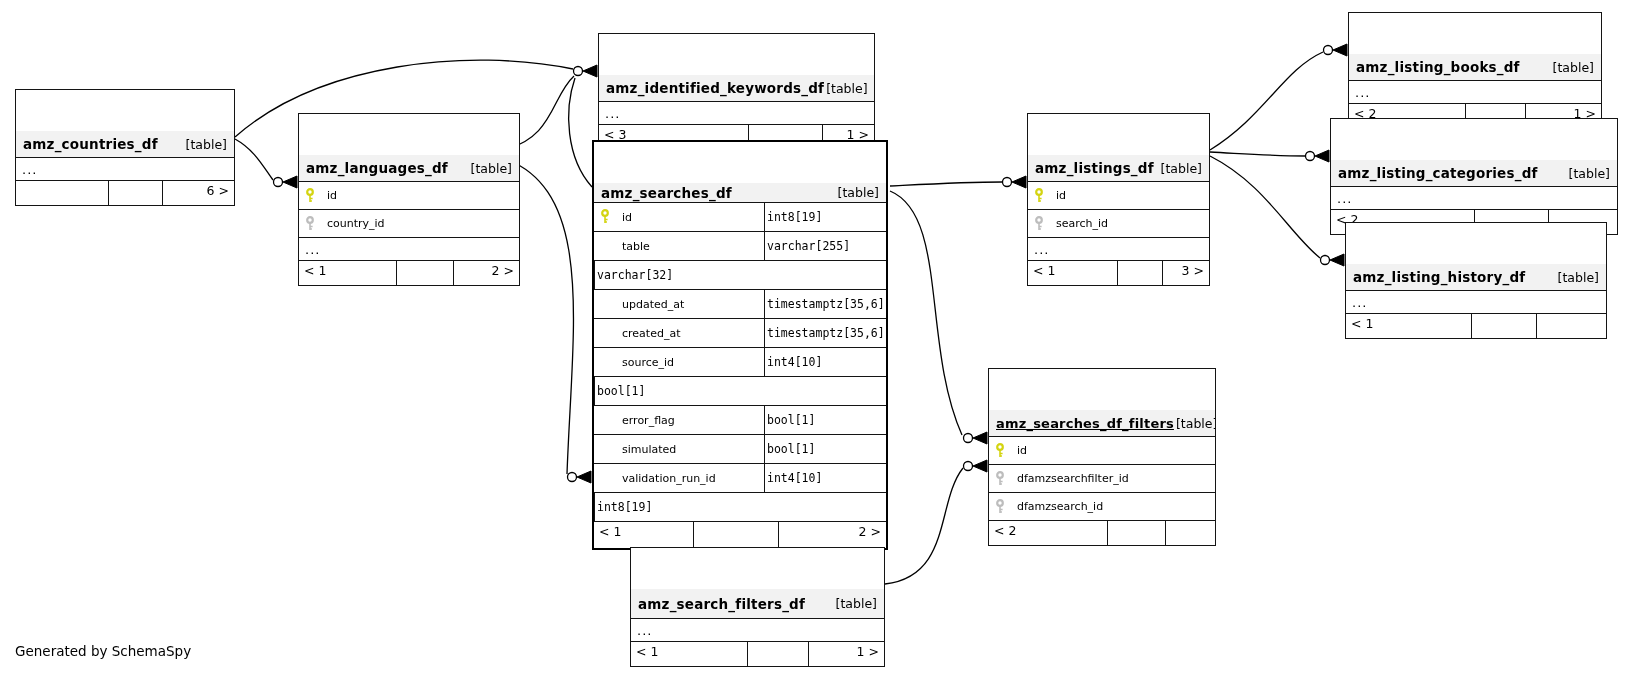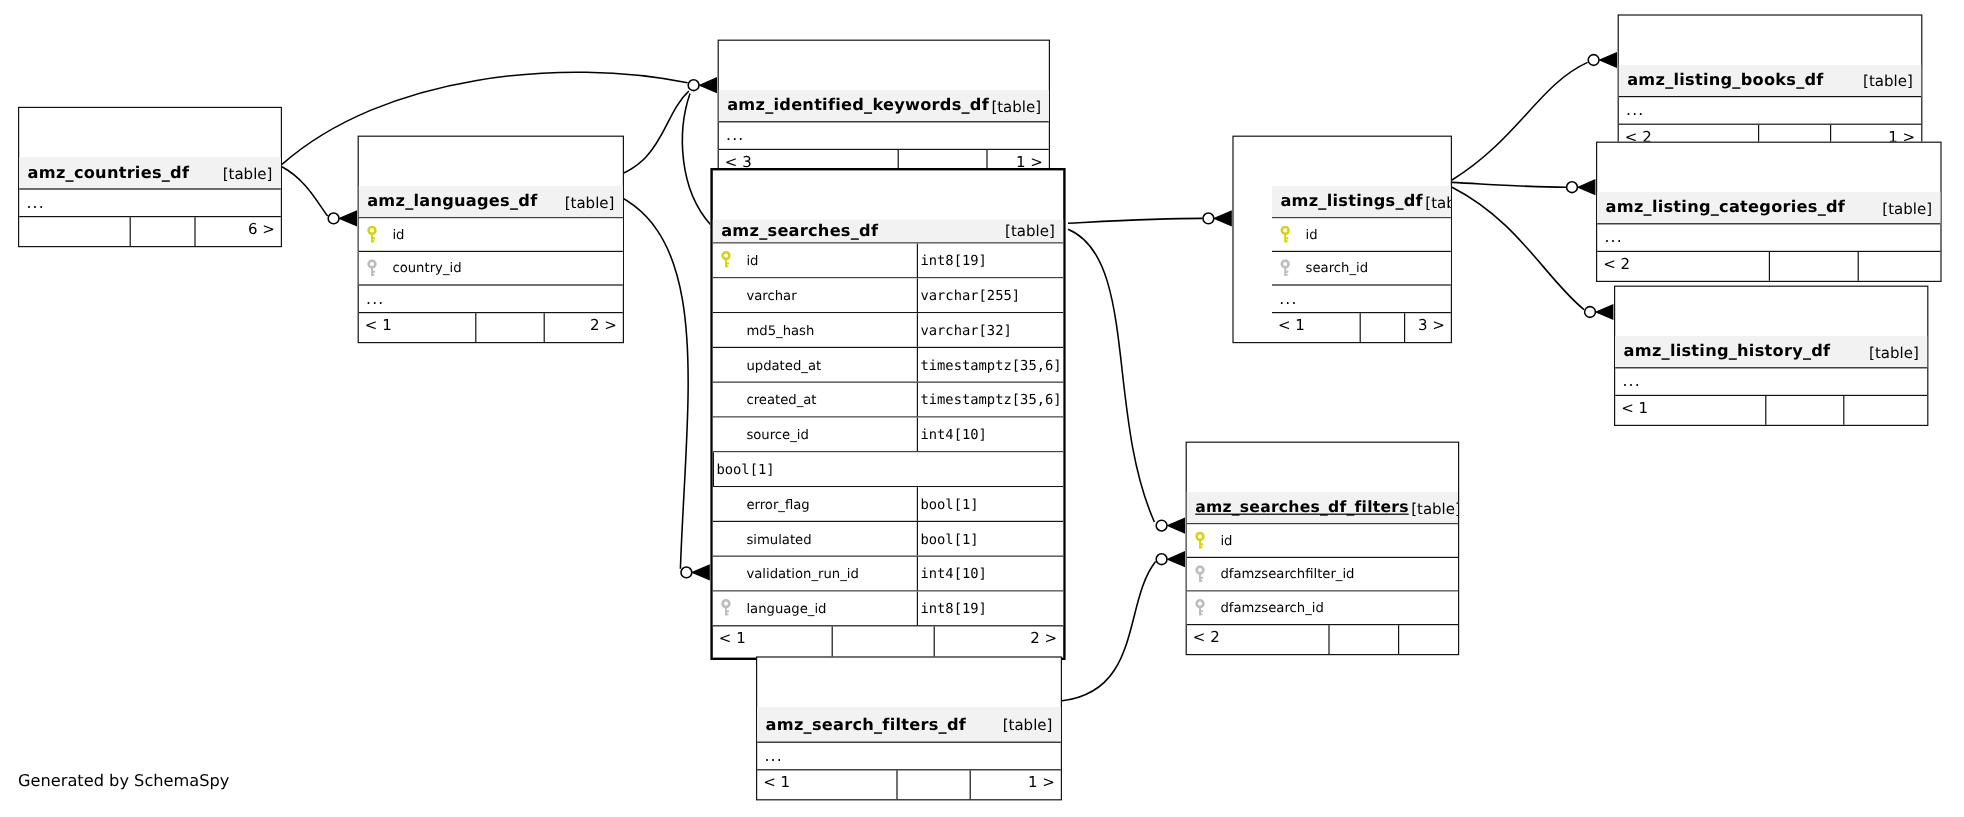--- a/index.html
+++ b/index.html
@@ -191,29 +191,25 @@
               <path d="M5 6.8 V14 M5 10.5 H7.6 M5 13 H7" stroke="currentColor" stroke-width="1.6" fill="none"></path>
             </svg>
         </span>
         <span class="cname">id</span>
       </span>
       <span class="typecell">int8[19]</span>
     </div>
     <div class="crow">
       <span class="namecell">
         <span class="keyicon"></span>
-        <span class="cname">varchar</span>
+        <span class="cname">table</span>
       </span>
       <span class="typecell">varchar[255]</span>
     </div>
     <div class="crow">
-      <span class="namecell">
-        <span class="keyicon"></span>
-        <span class="cname">md5_hash</span>
-      </span>
       <span class="typecell">varchar[32]</span>
     </div>
     <div class="crow">
       <span class="namecell">
         <span class="keyicon"></span>
         <span class="cname">updated_at</span>
       </span>
       <span class="typecell">timestamptz[35,6]</span>
     </div>
     <div class="crow">
@@ -248,40 +244,31 @@
       <span class="typecell">bool[1]</span>
     </div>
     <div class="crow">
       <span class="namecell">
         <span class="keyicon"></span>
         <span class="cname">validation_run_id</span>
       </span>
       <span class="typecell">int4[10]</span>
     </div>
     <div class="crow">
-      <span class="namecell">
-        <span class="keyicon fk">
-          <svg class="key-svg" width="10" height="16" viewBox="0 0 10 16">
-              <circle cx="5" cy="4" r="2.8" fill="none" stroke="currentColor" stroke-width="2.2"></circle>
-              <path d="M5 6.8 V14 M5 10.5 H7.6 M5 13 H7" stroke="currentColor" stroke-width="1.6" fill="none"></path>
-            </svg>
-        </span>
-        <span class="cname">language_id</span>
-      </span>
       <span class="typecell">int8[19]</span>
     </div>
 
     <div class="ftr">
       <span class="fc" style="flex:0 0 34%;">&lt; 1</span>
       <span class="fc" style="flex:0 0 29%;"></span>
       <span class="fc fr" style="flex:1 1 auto;">2 &gt;</span>
     </div>
   </div>
 
-  <div class="tbl" style="left:1027px; top:113px; width:183px;padding-left:32px;">
+  <div class="tbl" style="left:1027px; top:113px; width:183px;">
     <div class="hdr">
       <span class="tname">amz_listings_df</span>
       <span class="ttag">[table]</span>
     </div>
     <div class="crow">
       <span class="namecell">
         <span class="keyicon pk">
           <svg class="key-svg" width="10" height="16" viewBox="0 0 10 16">
               <circle cx="5" cy="4" r="2.8" fill="none" stroke="currentColor" stroke-width="2.2"></circle>
               <path d="M5 6.8 V14 M5 10.5 H7.6 M5 13 H7" stroke="currentColor" stroke-width="1.6" fill="none"></path>
@@ -328,21 +315,21 @@
       <span class="ttag">[table]</span>
     </div>
     <div class="dots">...</div>
     <div class="ftr">
       <span class="fc" style="flex:0 0 50%;">&lt; 2</span>
       <span class="fc" style="flex:0 0 26%;"></span>
       <span class="fc fr" style="flex:1 1 auto;"></span>
     </div>
   </div>
 
-  <div class="tbl" style="left:1345px; top:238px; width:262px;">
+  <div class="tbl" style="left:1345px; top:222px; width:262px;">
     <div class="hdr">
       <span class="tname">amz_listing_history_df</span>
       <span class="ttag">[table]</span>
     </div>
     <div class="dots">...</div>
     <div class="ftr">
       <span class="fc" style="flex:0 0 48%;">&lt; 1</span>
       <span class="fc" style="flex:0 0 25%;"></span>
       <span class="fc fr" style="flex:1 1 auto;"></span>
     </div>

